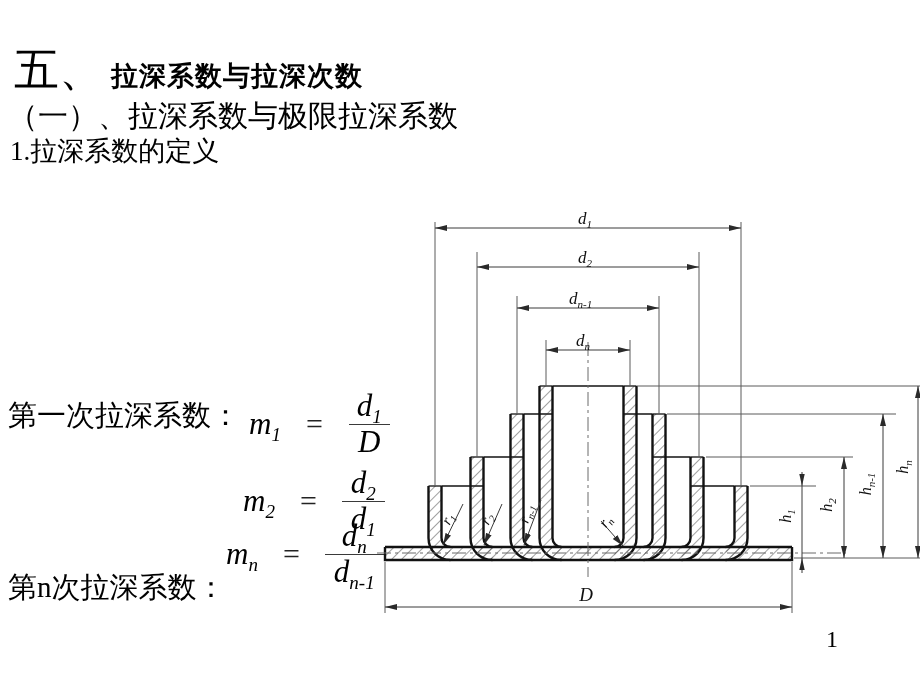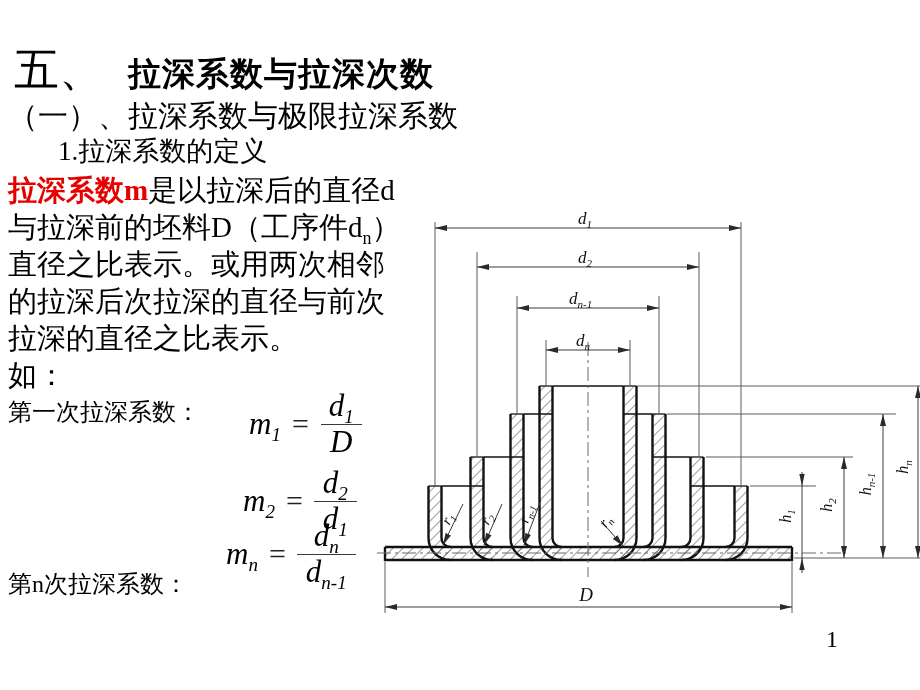--- a/index.html
+++ b/index.html
@@ -1,29 +1,29 @@
 <!DOCTYPE html>
 <html><head>
 <meta charset="utf-8">
 <style>
   html,body{margin:0;padding:0;background:#fff;}
   .slide{position:relative;width:920px;height:690px;background:#ffffff;overflow:hidden;
          font-family:"Liberation Serif","DejaVu Serif",serif;color:#000;}
   .abs{position:absolute;}
   .title-row{left:14px;top:40px;display:flex;align-items:baseline;white-space:nowrap;}
   .title-prefix{font-size:45px;font-weight:400;}
-  .title-main{font-size:33px;font-weight:700;margin-left:24px;letter-spacing:1px;}
+  .title-main{font-size:27px;font-weight:700;margin-left:7px;letter-spacing:1px;}
   .subtitle{left:8px;top:96px;font-size:30px;font-weight:400;white-space:nowrap;}
-  .heading{left:10px;top:133px;font-size:27px;white-space:nowrap;margin-left:48px;}
+  .heading{left:10px;top:133px;font-size:27px;white-space:nowrap;}
   .para{left:8px;top:172px;width:452px;font-size:29px;line-height:37px;}
   .para .ln{white-space:nowrap;}
   .red{color:#e60000;font-weight:700;}
   .para sub{font-size:18px;line-height:0;}
-  .flabel{font-size:24px;white-space:nowrap;}
-  .feq{position:absolute;display:flex;align-items:center;gap:11px;
+  .flabel{font-size:29px;white-space:nowrap;}
+  .feq{position:absolute;display:flex;align-items:center;gap:25px;
        font-size:31px;font-style:italic;}
   .feq sub{font-size:19px;line-height:0;font-style:italic;}
   .eqsign{font-style:normal;font-size:30px;color:#222;}
   .frac{display:inline-flex;flex-direction:column;align-items:center;line-height:1.05;}
   .fnum,.fden{padding:1px 9px;white-space:nowrap;}
   .fden{border-top:1.6px solid #3a3a3a;}
   .pagenum{left:826px;top:626px;font-size:24px;}
   
   svg .thin{stroke:#5a5a5a;stroke-width:1;fill:none;}
   svg .dim{stroke:#3a3a3a;stroke-width:1;fill:none;}
@@ -47,28 +47,20 @@
 
 <div class="slide">
 
   <div class="abs title-row">
     <span class="title-prefix">五、</span>
     <span class="title-main">拉深系数与拉深次数</span>
   </div>
   <div class="abs subtitle">（一）、拉深系数与极限拉深系数</div>
   <div class="abs heading">1.拉深系数的定义</div>
 
-  <div class="abs para">
-    <div class="ln"><span class="red">拉深系数m</span><span>是以拉深后的直径d</span></div>
-    <div class="ln"><span>与拉深前的坯料D（工序件d</span><sub>n</sub><span>）</span></div>
-    <div class="ln">直径之比表示。或用两次相邻</div>
-    <div class="ln">的拉深后次拉深的直径与前次</div>
-    <div class="ln">拉深的直径之比表示。</div>
-    <div class="ln">如：</div>
-  </div>
 
   <div class="abs flabel" style="left:8px;top:396px">第一次拉深系数：</div>
   <div class="feq" style="left:249px;top:389px">
     <span><i>m</i><sub>1</sub></span>
     <span class="eqsign">=</span>
     <span class="frac">
       <span class="fnum"><i>d</i><sub>1</sub></span>
       <span class="fden"><i>D</i><sub></sub></span>
     </span>
   </div>

